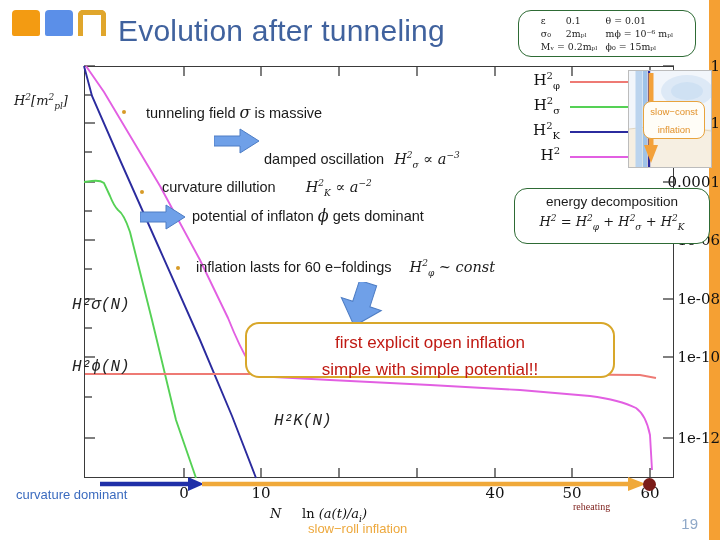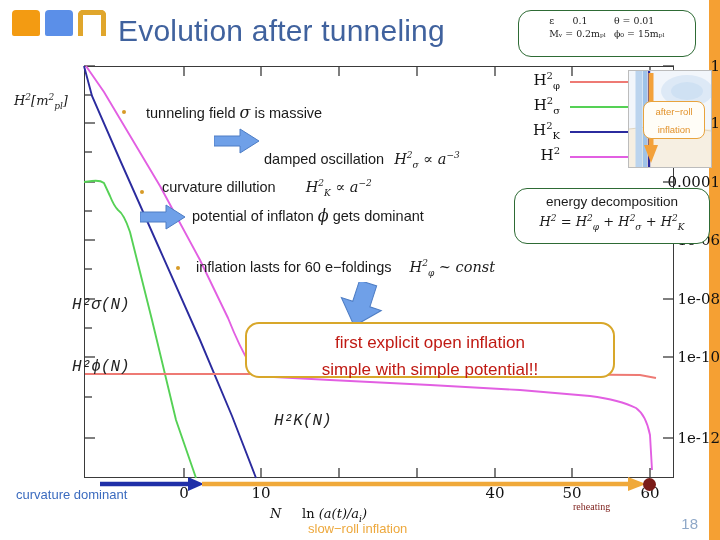--- a/index.html
+++ b/index.html
@@ -197,20 +197,25 @@
 
   <div class="param-box">
     <table>
       <tbody>
           <tr>
         <td>ε</td>
         <td>0.1</td>
         <td>θ = 0.01</td>
       </tr>
       <tr>
+        <td>σ₀</td>
+        <td>2mₚₗ</td>
+        <td>mϕ = 10⁻⁶ mₚₗ</td>
+      </tr>
+      <tr>
         <td colspan="2">Mᵥ = 0.2mₚₗ</td>
         <td>ϕ₀ = 15mₚₗ</td>
       </tr>
     </tbody>
       </table>
   </div>
 
   <div class="legend">
     <div class="leg-row" style="top:0px;">
       <span class="leg-lbl">H<sup style="font-size:10px">2</sup><sub style="font-size:10px">φ</sub></span>
@@ -239,21 +244,21 @@
       <path d="M0,58 Q40,52 82,60" stroke="#D9CDB4" fill="none" stroke-width="0.8"></path>
       <path d="M10,0 L10,96" stroke="#BBD4EE" stroke-width="7"></path>
       <path d="M16,0 L16,96" stroke="#9FC3E8" stroke-width="4"></path>
       <line x1="20" y1="0" x2="20" y2="96" stroke="#2B2B9E" stroke-width="2.4"></line>
     </svg>
     <svg style="position:absolute;left:14px;top:0;" width="16" height="96">
       <line x1="8" y1="2" x2="8" y2="78" stroke="#F3A13A" stroke-width="5"></line>
       <polygon points="1,74 15,74 8,92" fill="#F3A13A"></polygon>
     </svg>
     <div class="callout">
-      <div>after−roll</div>
+      <div>slow−const</div>
       <div>inflation</div>
     </div>
   </div>
 
   <div class="dot" style="left:122px;top:110px;"></div>
   <div class="bul" style="left:146px;top:103px;">
     <span>tunneling field</span>
     <span class="math" style="font-size:16px;">σ</span>
     <span>is massive</span>
   </div>
@@ -310,15 +315,15 @@
 
   <div class="tl-lbl" style="left:16px;top:487px;color:#3B6BBF;">curvature dominant</div>
   <div class="tl-lbl" style="left:308px;top:489px;color:#EDA83C;margin-top:32px;">slow−roll inflation</div>
   <div class="tl-lbl" style="left:573px;top:501px;color:#7B1C18;font-size:10px;font-family:Liberation Serif, serif;">reheating</div>
 
   <div class="xaxis-title">
     <span style="font-style:italic">N</span>&nbsp;&nbsp;&nbsp;&nbsp;
     <span style="font-style:normal">ln</span>&nbsp;(<span style="font-style:italic">a</span>(<span style="font-style:italic">t</span>)/<span style="font-style:italic">a</span><sub style="font-size:9px">i</sub>)
   </div>
 
-  <div class="pagenum">18</div>
+  <div class="pagenum">19</div>
 
 </div>
 
 </body></html>

